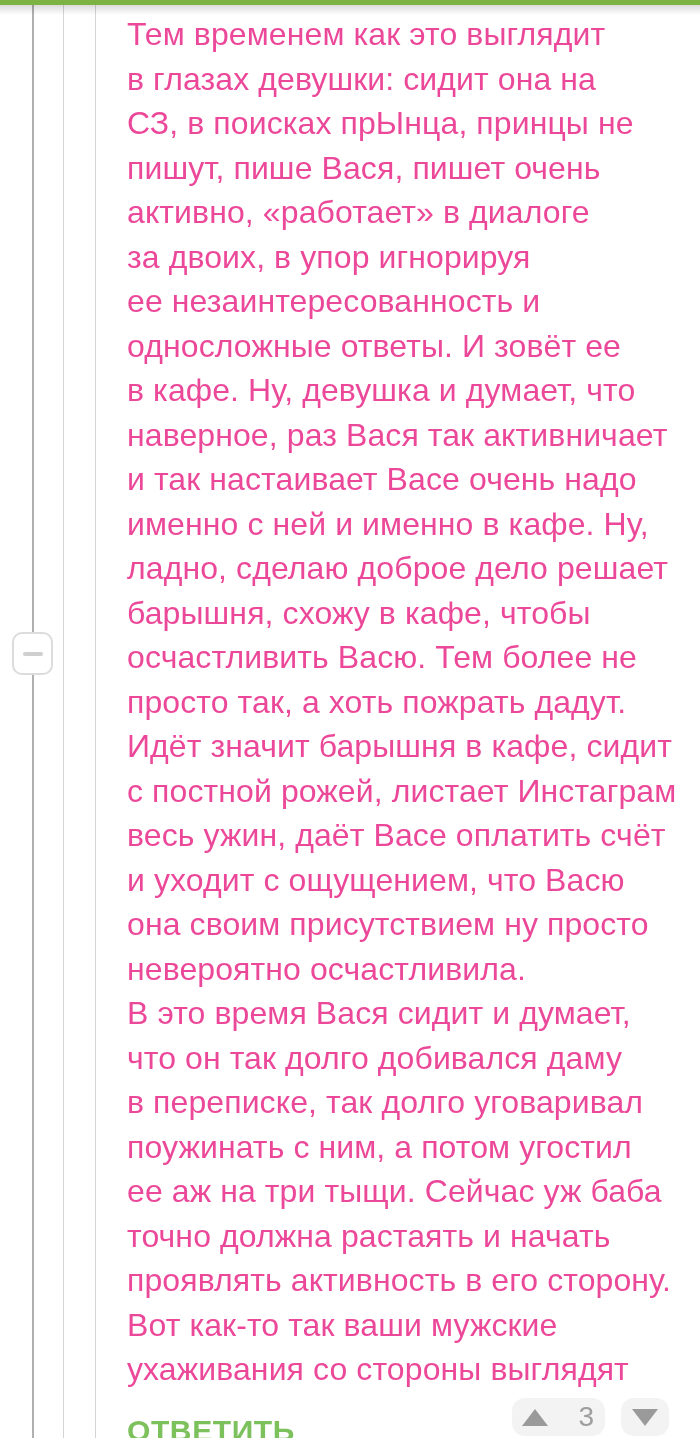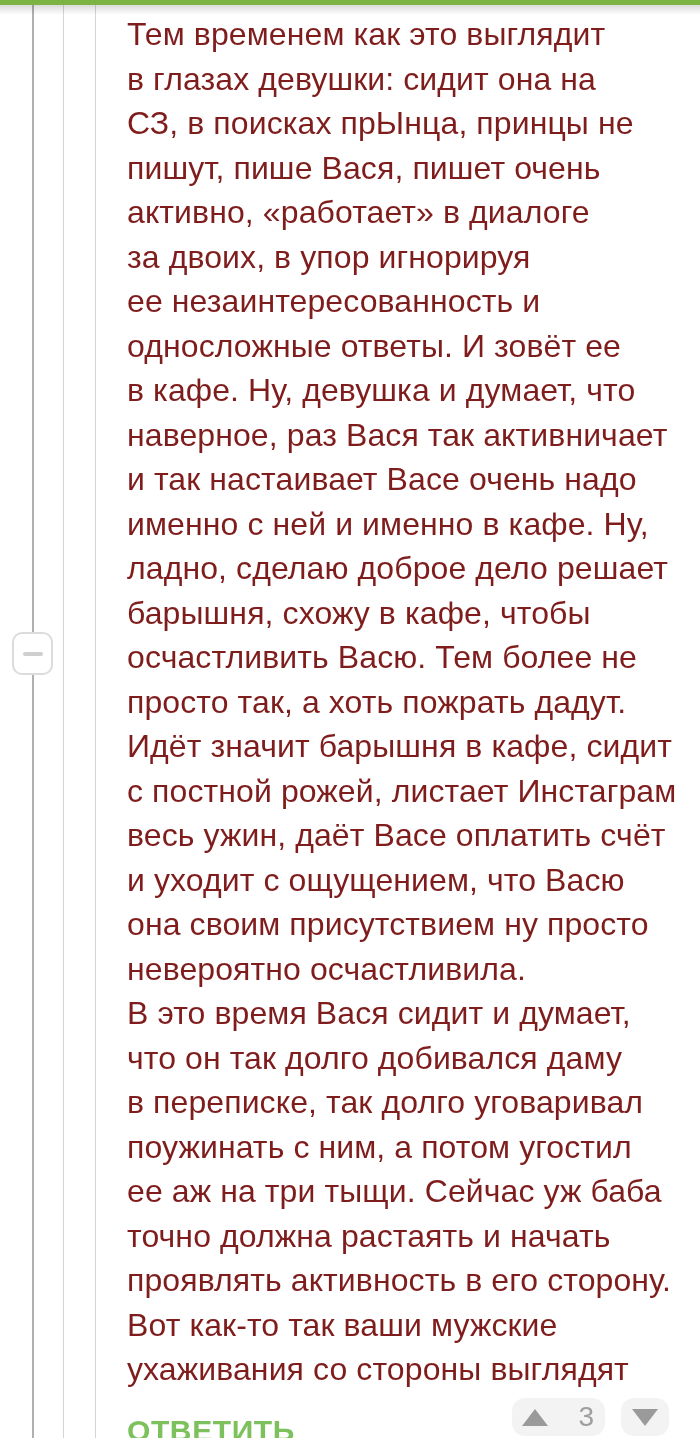--- a/index.html
+++ b/index.html
@@ -37,21 +37,21 @@
   }
   .minus-bar {
     display:block; width:20px; height:4px;
     background:#cfcfcf; border-radius:2px;
   }
   .comment-body {
     position:absolute; left:127px; top:0; width:573px;
     padding-top:12px;
     font-size:32px;
     line-height:44.5px;
-    color:#7f1d1d;
+    color:#ec4899;
     white-space:pre;
     letter-spacing:0.1px;
     z-index:2;
   }
   .comment-footer {
     position:absolute; left:127px; right:0; top:1396px; height:42px;
     display:flex; align-items:center; justify-content:space-between;
     padding-right:31px;
     z-index:2;
   }

